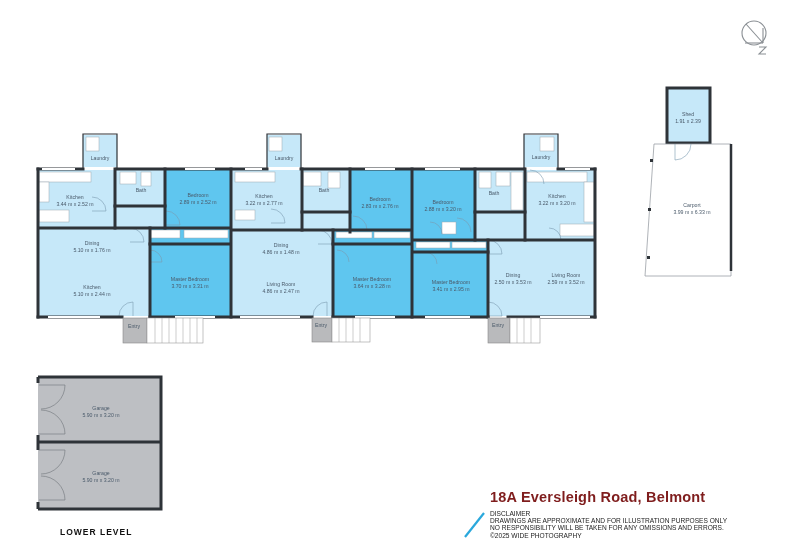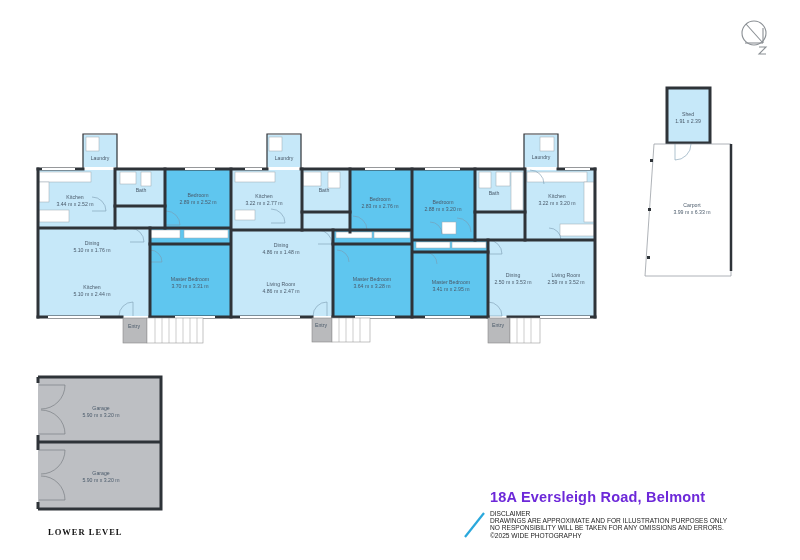--- a/index.html
+++ b/index.html
@@ -1,22 +1,22 @@
 <!DOCTYPE html>
 <html><head>
 <meta charset="utf-8">
 <style>
   html, body { margin: 0; padding: 0; background: #ffffff; }
   body { width: 800px; height: 560px; position: relative; overflow: hidden; font-family: "Liberation Sans", sans-serif; }
   #plan { position: absolute; left: 0; top: 0; }
   .room-label { font-family: "Liberation Sans", sans-serif; font-size: 5.2px; fill: #4a5a6a; text-anchor: middle; }
-  .title { position: absolute; left: 490px; top: 489px; font-family: "Liberation Sans", sans-serif; font-weight: bold; font-size: 14.5px; color: #6d28d9; letter-spacing: 0.2px; text-align: center; }
+  .title { position: absolute; left: 490px; top: 489px; font-family: "Liberation Sans", sans-serif; font-weight: bold; font-size: 14.5px; color: #7f1d1d; letter-spacing: 0.2px; text-align: center; }
   .disclaimer { position: absolute; left: 490px; top: 510px; font-family: "Liberation Sans", sans-serif; font-size: 6.6px; line-height: 7.2px; color: #222; text-transform: uppercase; }
   .disclaimer div { white-space: nowrap; }
-  .level-label { position: absolute; left: 48px; top: 527px; font-family: Liberation Serif, serif; font-weight: bold; font-size: 8.5px; letter-spacing: 1px; color: #111; }
+  .level-label { position: absolute; left: 60px; top: 527px; font-family: Liberation Sans, sans-serif; font-weight: bold; font-size: 8.5px; letter-spacing: 1px; color: #111; }
 </style>
 </head>
 <body>
 
 <svg id="plan" width="800" height="560" viewBox="0 0 800 560" xmlns="http://www.w3.org/2000/svg">
 
   <g stroke="#8a8f94" fill="none" stroke-width="1.1">
     <circle cx="754" cy="33" r="12"></circle>
     <line x1="746" y1="24" x2="763" y2="43"></line>
     <line x1="763" y1="28" x2="763" y2="43"></line>

